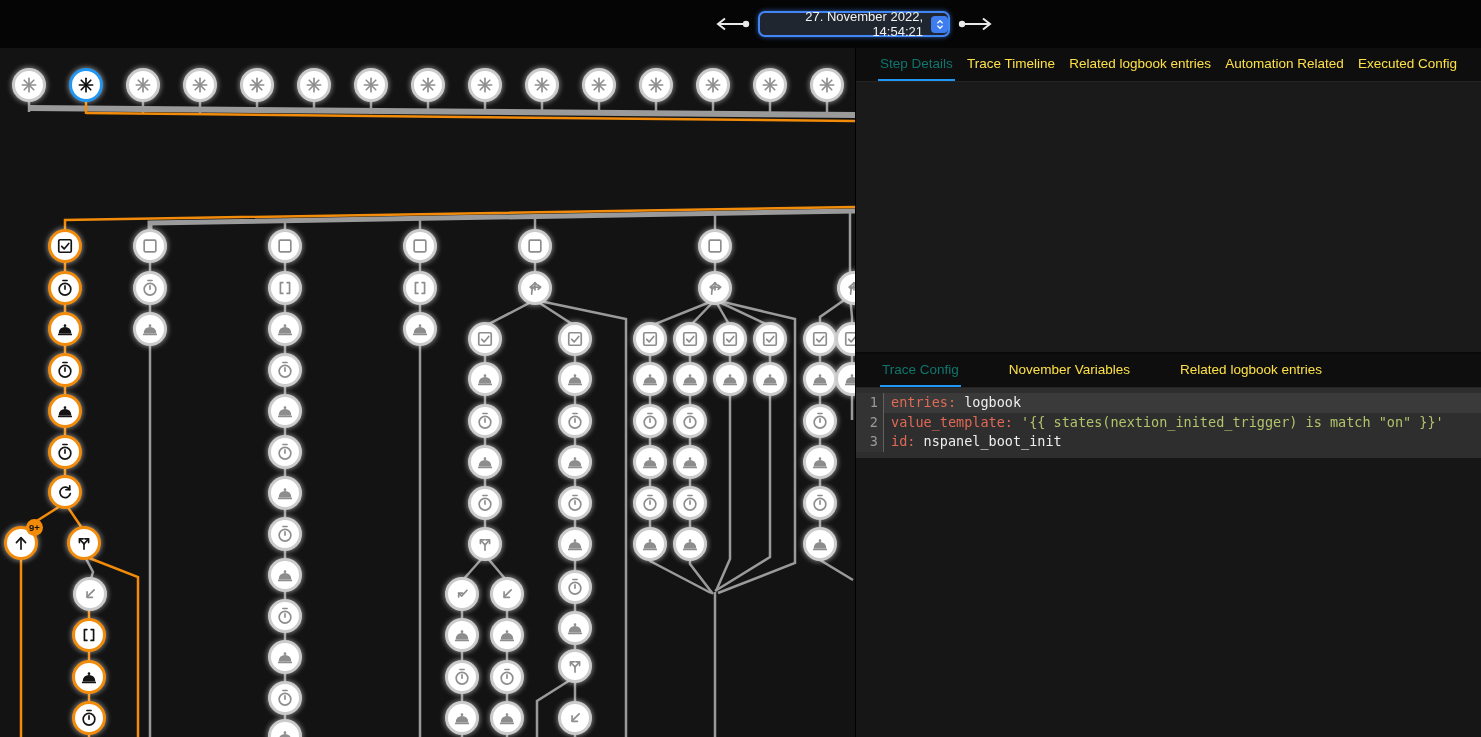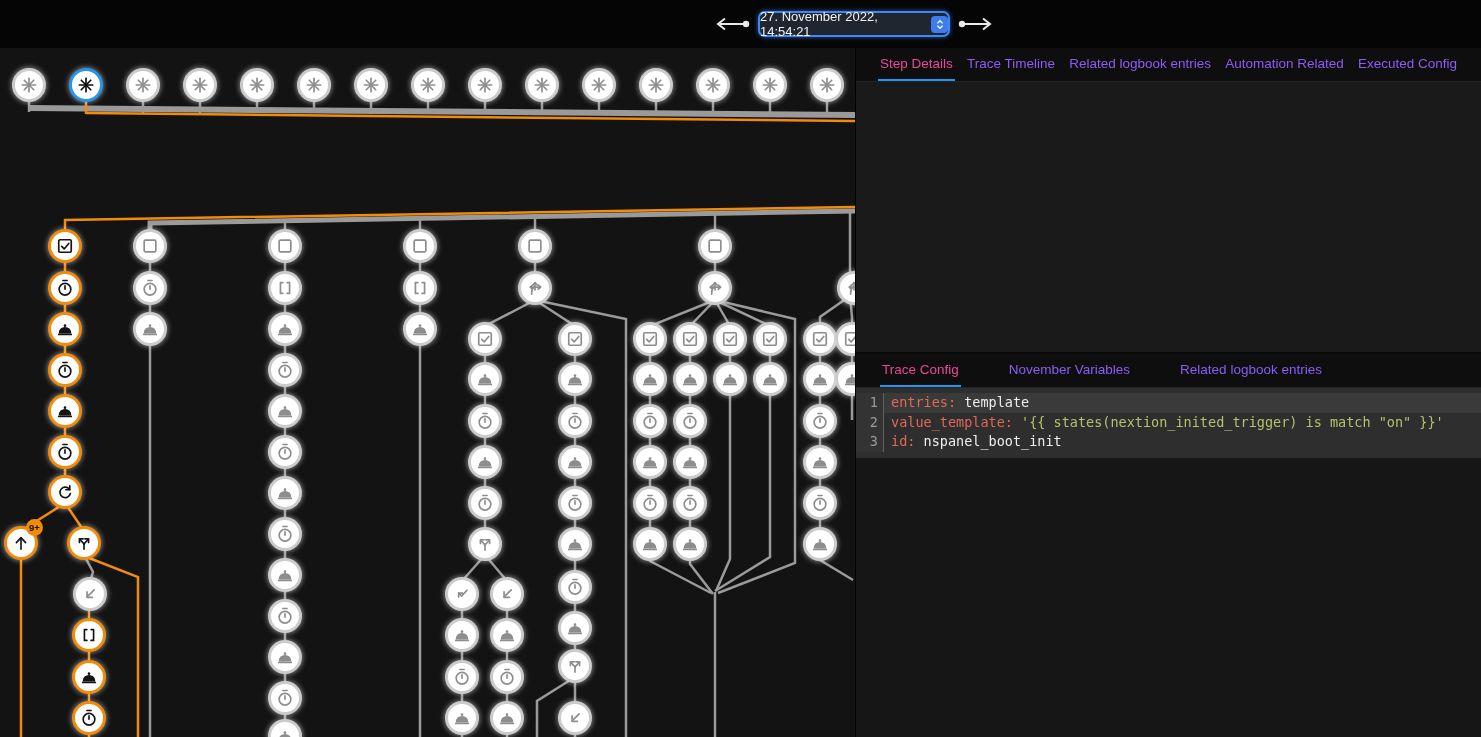--- a/index.html
+++ b/index.html
@@ -7,21 +7,21 @@
        font-family:"Liberation Sans",sans-serif;-webkit-font-smoothing:antialiased;}
   
   .topbar{position:absolute;left:0;top:0;width:1481px;height:48px;background:#050505;z-index:30;}
   .run-nav{position:absolute;top:17px;width:38px;height:14px;color:#e9e9e9;cursor:pointer;}
   .run-nav svg{width:38px;height:14px;display:block;}
   .run-prev{left:714px;}
   .run-next{left:956px;}
   .run-select{position:absolute;left:758px;top:11px;width:192px;height:26px;background:#1f2630;
     border:2px solid #4286f5;box-shadow:0 0 5px rgba(66,134,245,.65);border-radius:7px;
     display:flex;align-items:center;justify-content:center;gap:8px;color:#f2f2f2;
-    font-size:13px;cursor:pointer;box-sizing:border-box;}
+    font-size:13px;cursor:pointer;box-sizing:border-box;text-align:right;}
   .run-select .stepper{width:17px;height:17px;border-radius:4px;background:#3e7df0;
     display:flex;align-items:center;justify-content:center;flex:none;}
   .run-select .stepper svg{width:12px;height:13px;}
   
   .graph{position:absolute;left:0;top:48px;width:855px;height:689px;background:#131313;overflow:hidden;}
   .graph svg.edges{position:absolute;left:0;top:0;width:855px;height:689px;}
   .node{position:absolute;width:28px;height:28px;border-radius:50%;background:#fff;
     border:3px solid #cbcbcb;box-shadow:0 0 5px 1px rgba(255,255,255,.45);
     display:flex;align-items:center;justify-content:center;color:#8d8d8d;cursor:pointer;box-sizing:content-box;}
   .node svg{width:20px;height:20px;display:block;}
@@ -29,23 +29,23 @@
   .node.s{border-color:#2196f3;color:#0a0a0a;}
   .badge{position:absolute;top:-10px;right:-8px;width:17px;height:17px;border-radius:50%;
     background:#f28b0a;color:#111;font-size:9.5px;font-weight:bold;
     display:flex;align-items:center;justify-content:center;}
   
   .panel{position:absolute;left:855px;top:48px;width:626px;height:689px;background:#1a1a1a;
     border-left:1px solid #000;box-sizing:border-box;z-index:20;color:#e6e6e6;}
   .tabs{display:flex;align-items:stretch;height:33px;background:#0e0e0e;border-bottom:1px solid #242424;}
   .tabs.spread{justify-content:space-between;padding:0 22px;}
   .tabs.left{justify-content:flex-start;gap:46px;padding:0 24px;}
-  .tab{display:flex;align-items:center;font-size:13.5px;color:#8b5cf6;cursor:pointer;
+  .tab{display:flex;align-items:center;font-size:13.5px;color:#fde047;cursor:pointer;
     border-bottom:2px solid transparent;padding:0 2px;white-space:nowrap;}
-  .tab.active{color:#ec4899;border-bottom-color:#2196f3;}
+  .tab.active{color:#0f766e;border-bottom-color:#2196f3;}
   .executed{padding:15px 20px;font-size:14.5px;color:#ededed;}
   .section-top{height:304px;background:#1a1a1a;}
   .section-bottom{background:#161616;height:385px;border-top:2px solid #090909;}
   .code{background:#2e2e2e;font-family:"DejaVu Sans Mono","Liberation Mono",monospace;
     font-size:13.5px;line-height:19.5px;padding:5px 0 6px 0;}
   .code-line{display:flex;white-space:pre;}
   .code-line.active .code-text{background:#3a3a3a;}
   .gutter{flex:none;width:22px;text-align:right;padding-right:5px;color:#9a9a9a;
     background:#333333;border-right:1px solid #616161;}
   .code-text{flex:1;padding-left:7px;}
@@ -1058,18 +1058,18 @@
         <span class="tab">Executed Config</span>
       </div>
   </div>
   <div class="section-bottom">
     <div class="tabs left">
         <span class="tab active">Trace Config</span>
         <span class="tab">November Variables</span>
         <span class="tab">Related logbook entries</span>
       </div>
     <div class="code">
-        <div class="code-line active"><span class="gutter">1</span><span class="code-text"><span style="color: rgb(224, 105, 86);">entries:</span><span style="color: rgb(237, 237, 237);"> template</span></span></div>
+        <div class="code-line active"><span class="gutter">1</span><span class="code-text"><span style="color: rgb(224, 105, 86);">entries:</span><span style="color: rgb(237, 237, 237);"> logbook</span></span></div>
         <div class="code-line"><span class="gutter">2</span><span class="code-text"><span style="color: rgb(224, 105, 86);">value_template:</span><span style="color: rgb(237, 237, 237);"> </span><span style="color: rgb(177, 195, 107);">'{{ states(nextion_inited_trigger) is match "on" }}'</span></span></div>
         <div class="code-line"><span class="gutter">3</span><span class="code-text"><span style="color: rgb(224, 105, 86);">id:</span><span style="color: rgb(237, 237, 237);"> nspanel_boot_init</span></span></div>
       </div>
   </div>
 </div>
 
 </body></html>

